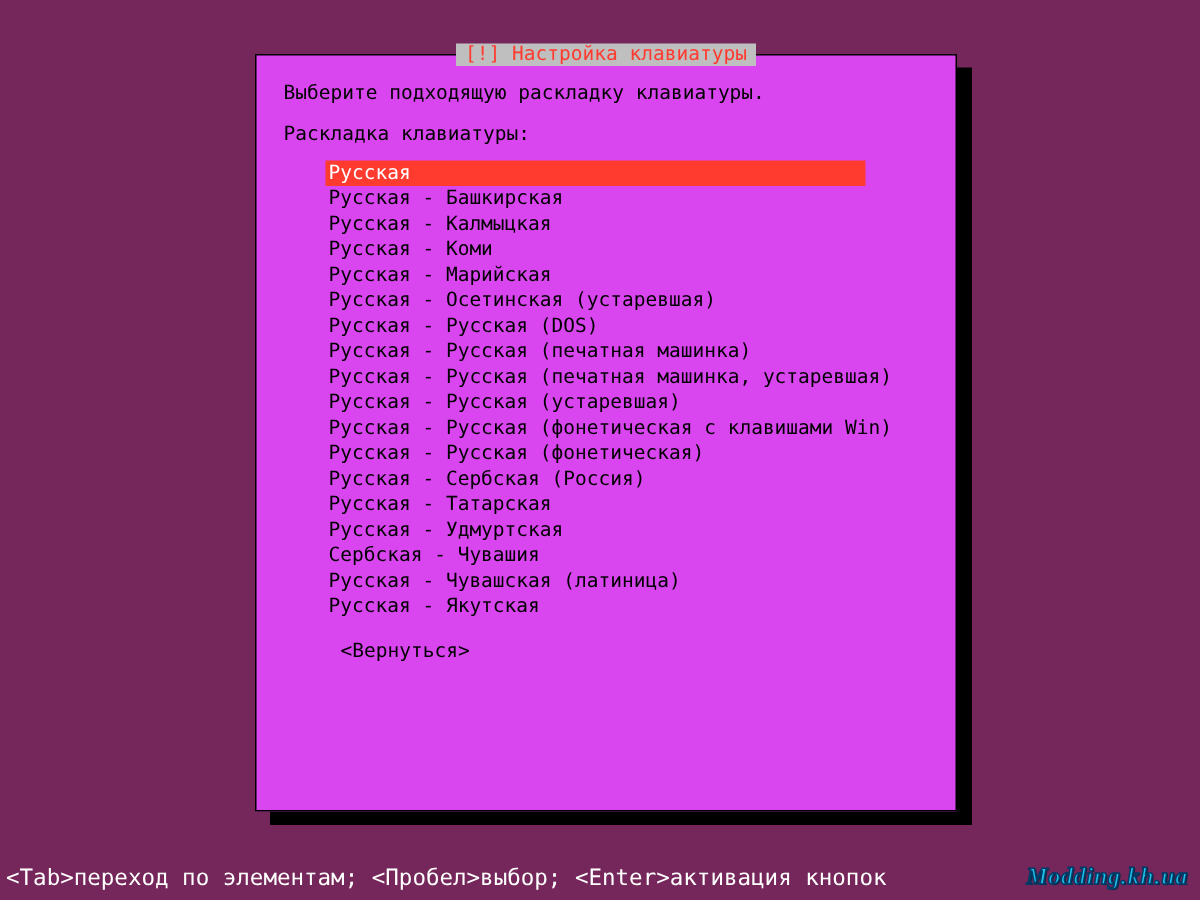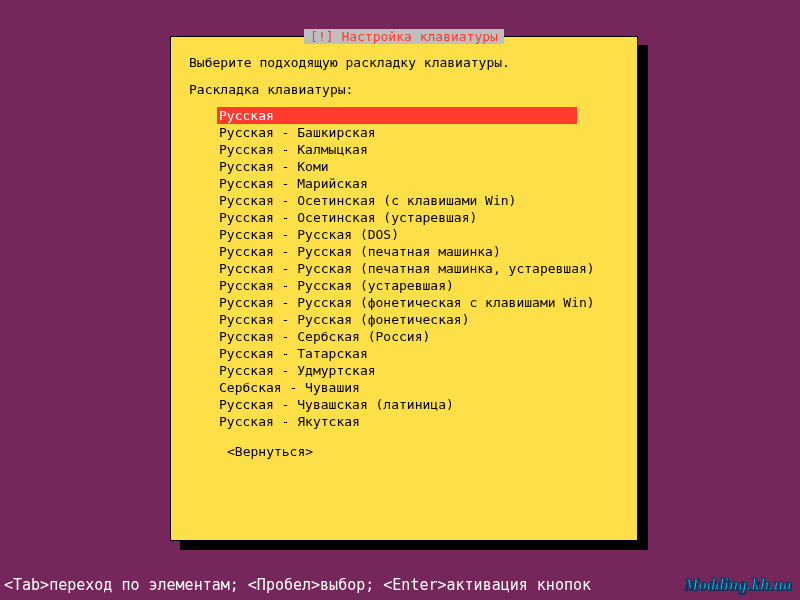--- a/index.html
+++ b/index.html
@@ -20,21 +20,21 @@
     width: 468px;
     height: 505px;
     background: #000;
   }
   .dialog {
     position: absolute;
     left: 170px;
     top: 36px;
     width: 468px;
     height: 505px;
-    background: #fde047;
+    background: #d946ef;
     border: 1px solid #000;
   }
   .title-row {
     position: absolute;
     top: -8px;
     left: 0;
     width: 100%;
     text-align: center;
   }
   .title-inner {
@@ -109,21 +109,20 @@
   </div>
   <div class="content">
     <div class="prompt">Выберите подходящую раскладку клавиатуры.</div>
     <div class="label">Раскладка клавиатуры:</div>
     <div class="list" id="layout-list">
         <div class="list-item selected">Русская</div>
         <div class="list-item">Русская - Башкирская</div>
         <div class="list-item">Русская - Калмыцкая</div>
         <div class="list-item">Русская - Коми</div>
         <div class="list-item">Русская - Марийская</div>
-        <div class="list-item">Русская - Осетинская (с клавишами Win)</div>
         <div class="list-item">Русская - Осетинская (устаревшая)</div>
         <div class="list-item">Русская - Русская (DOS)</div>
         <div class="list-item">Русская - Русская (печатная машинка)</div>
         <div class="list-item">Русская - Русская (печатная машинка, устаревшая)</div>
         <div class="list-item">Русская - Русская (устаревшая)</div>
         <div class="list-item">Русская - Русская (фонетическая с клавишами Win)</div>
         <div class="list-item">Русская - Русская (фонетическая)</div>
         <div class="list-item">Русская - Сербская (Россия)</div>
         <div class="list-item">Русская - Татарская</div>
         <div class="list-item">Русская - Удмуртская</div>

